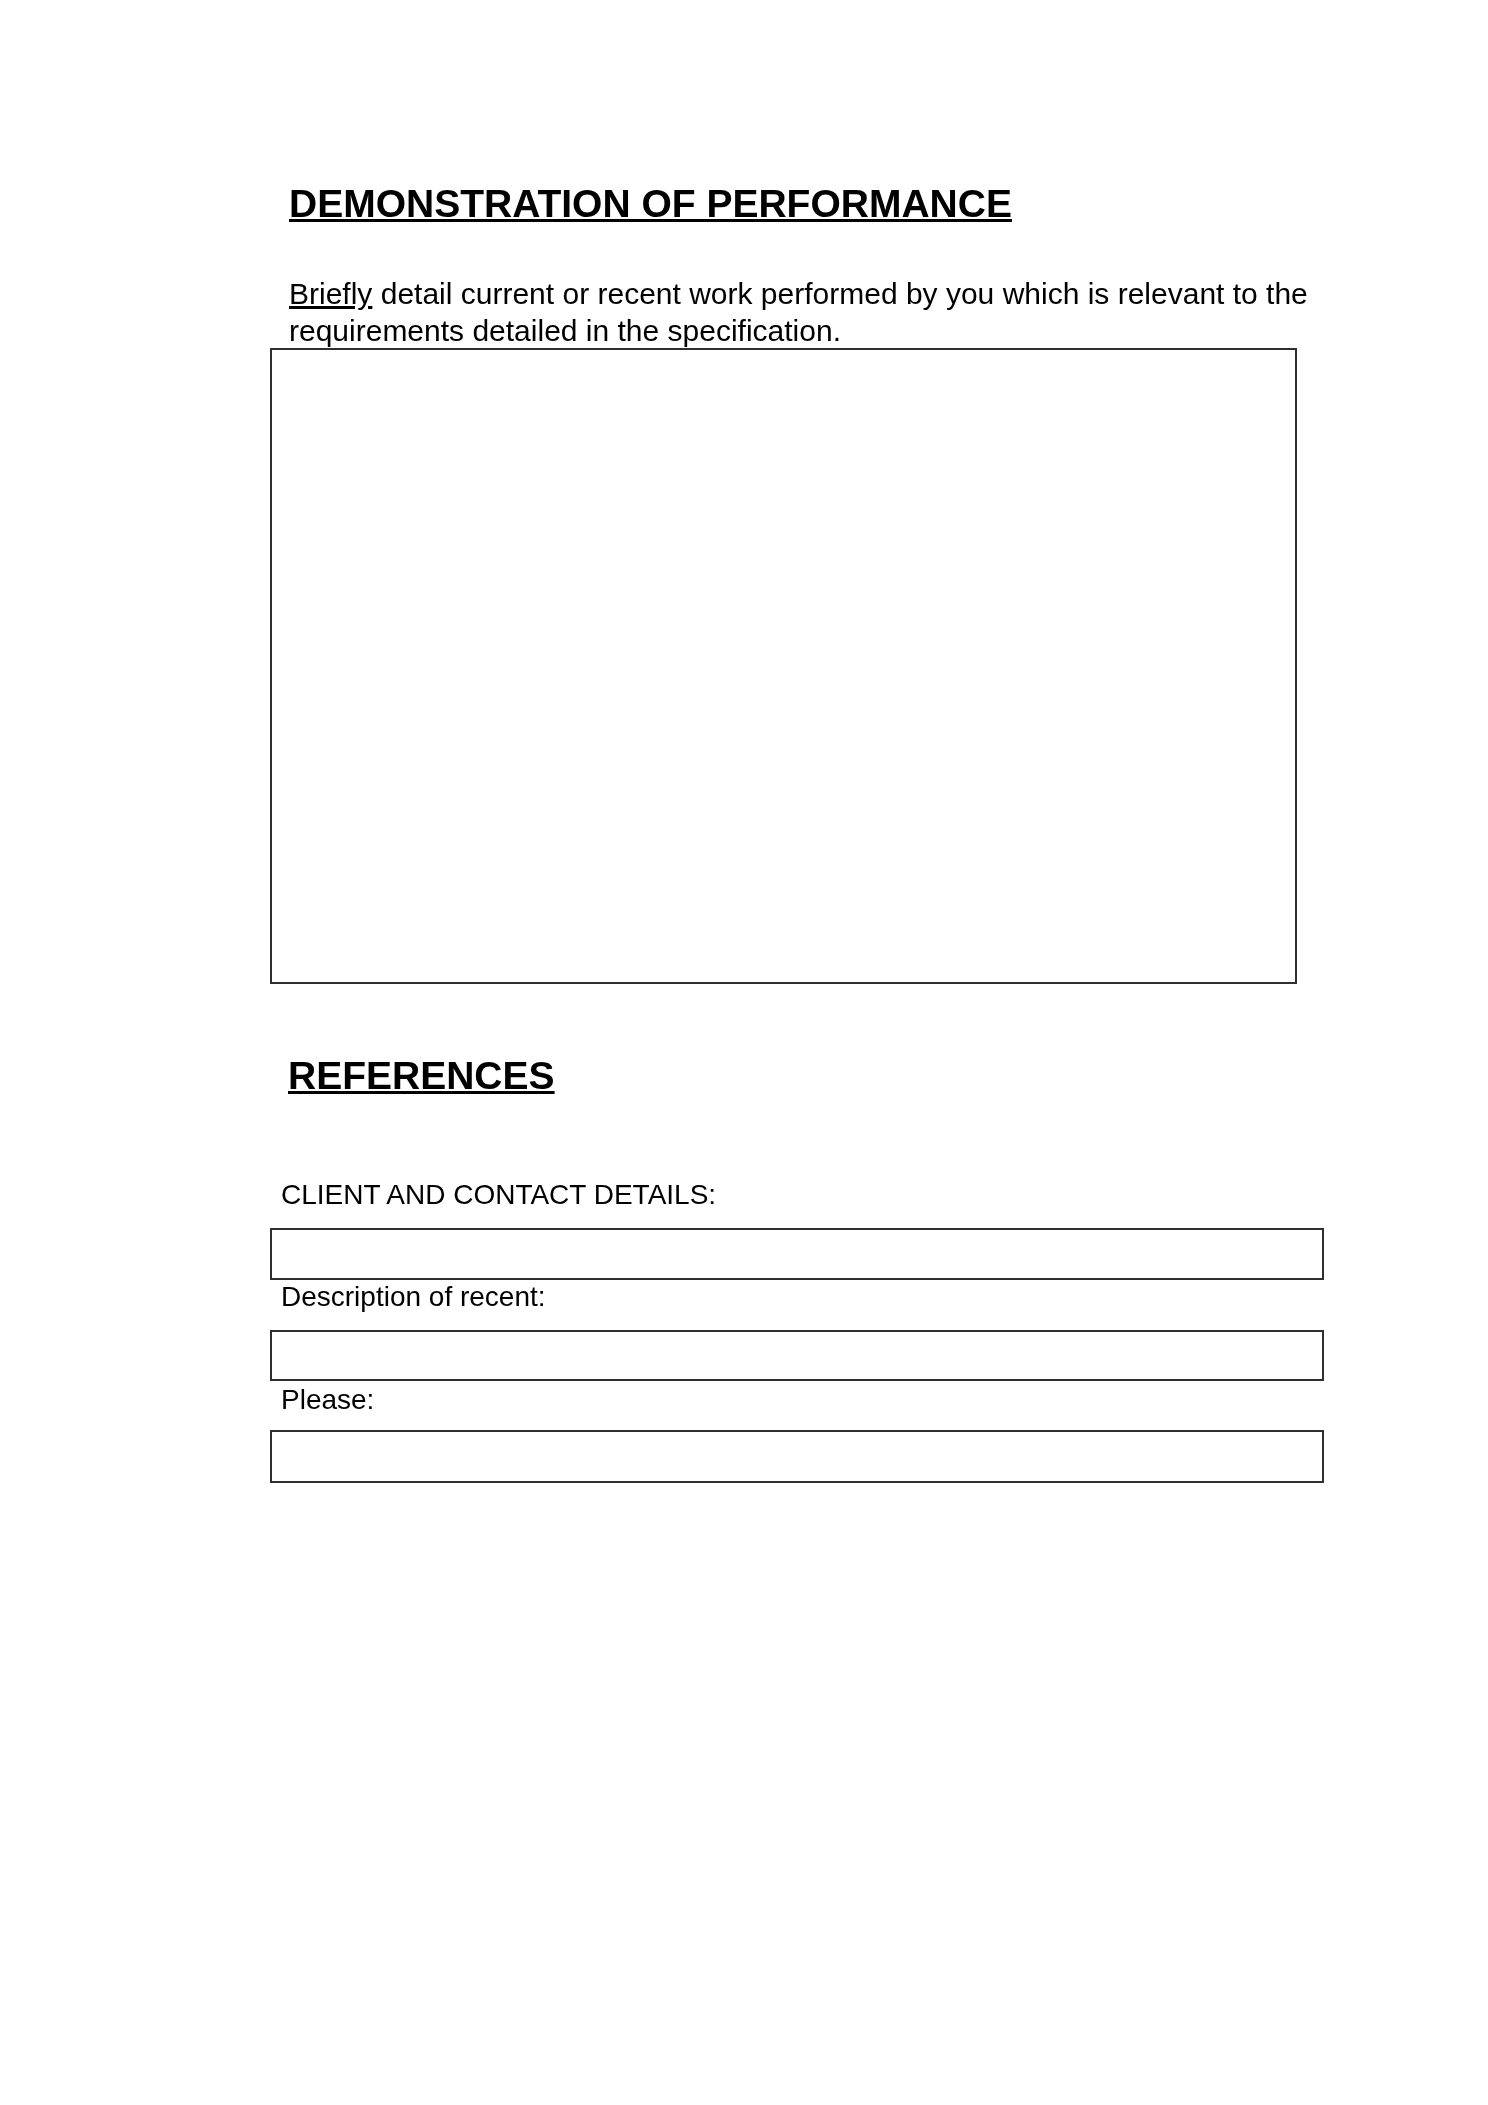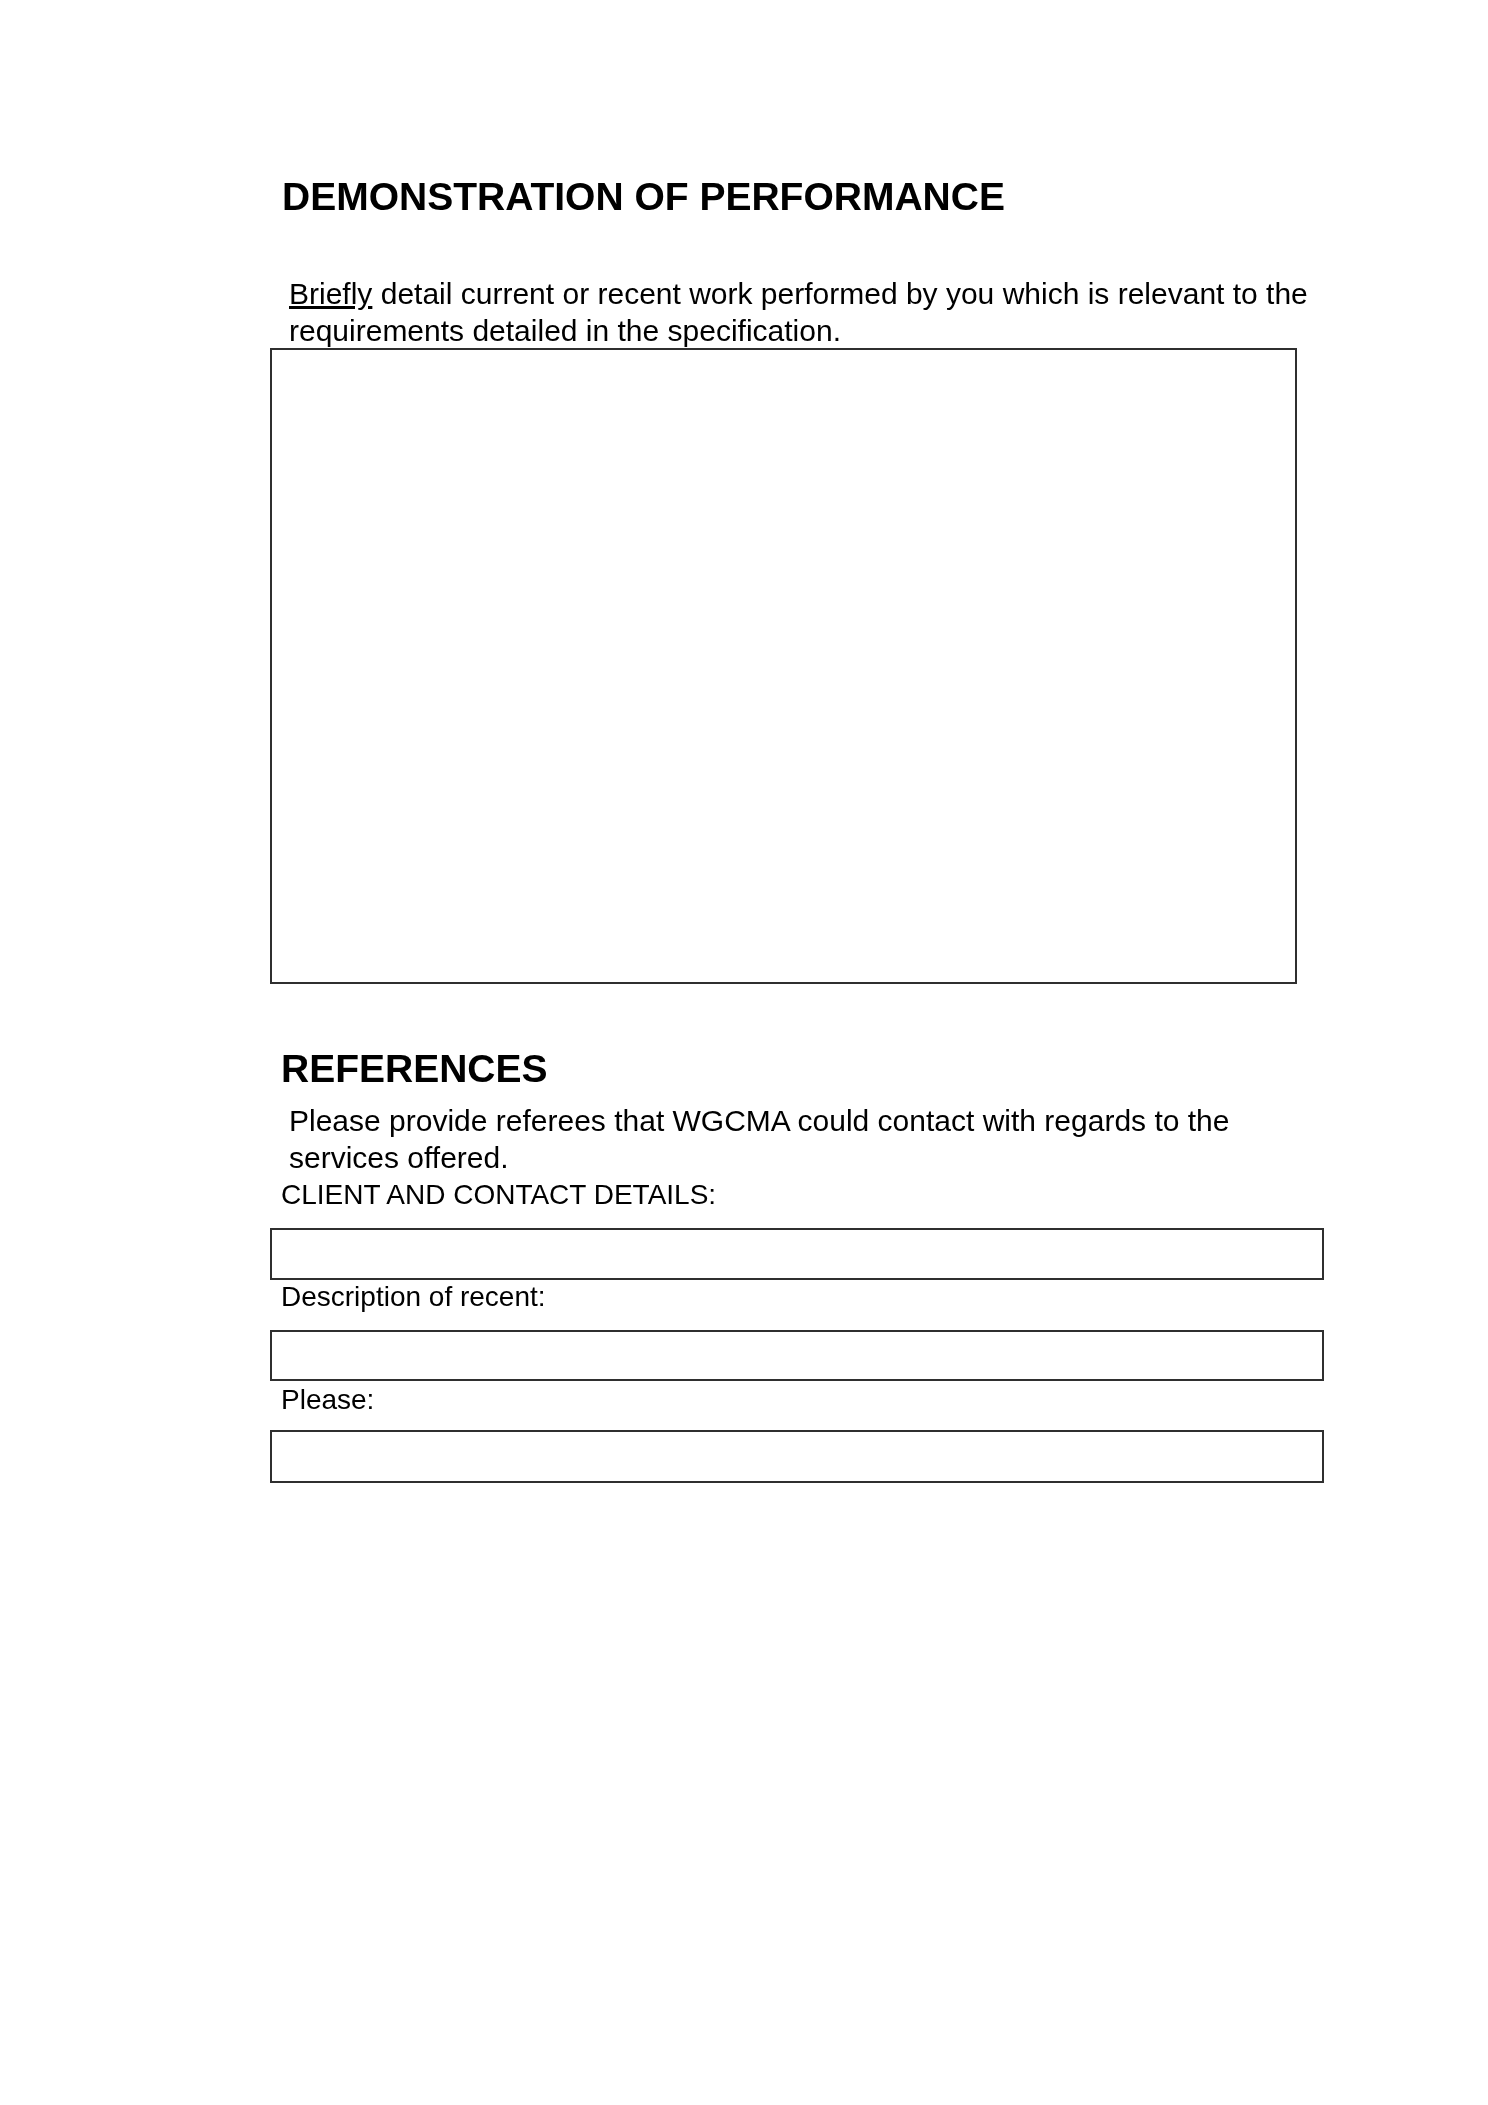--- a/index.html
+++ b/index.html
@@ -12,26 +12,27 @@
     position: relative;
     width: 1488px;
     height: 2105px;
     background: #ffffff;
     font-family: "Liberation Sans", "DejaVu Sans", sans-serif;
     color: #000000;
     overflow: hidden;
   }
   .h-main {
     position: absolute;
-    margin: 1px;
+    margin: 8px;
     font-size: 39px;
     font-weight: bold;
     line-height: 1.12;
     letter-spacing: 0px;
     white-space: nowrap;
+    text-decoration: underline;
   }
   #heading-performance { left: 281px; top: 174px; }
   #heading-references  { left: 280px; top: 1046px; }
   .para {
     position: absolute;
     margin: 12px;
     font-size: 30px;
     line-height: 37px;
     width: 1040px;
   }
@@ -72,21 +73,20 @@
 <div class="page">
 
   <h1 class="h-main" id="heading-performance">DEMONSTRATION OF PERFORMANCE</h1>
 
   <p class="para" id="intro-performance"><span class="underlined">Briefly</span><span> detail current or recent work performed by you which is relevant to the requirements detailed in the specification.</span></p>
 
   <div class="input-box" id="box-performance"></div>
 
   <h1 class="h-main" id="heading-references">REFERENCES</h1>
 
-  <p class="para" id="intro-references">Please provide referees that WGCMA could contact with regards to the services offered.</p>
 
   <p class="field-label" id="label-client">CLIENT AND CONTACT DETAILS:</p>
 
   <div class="input-box" id="box-client"></div>
 
   <p class="field-label" id="label-description">Description of recent:</p>
 
   <div class="input-box" id="box-description"></div>
 
   <p class="field-label" id="label-period">Please:</p>

